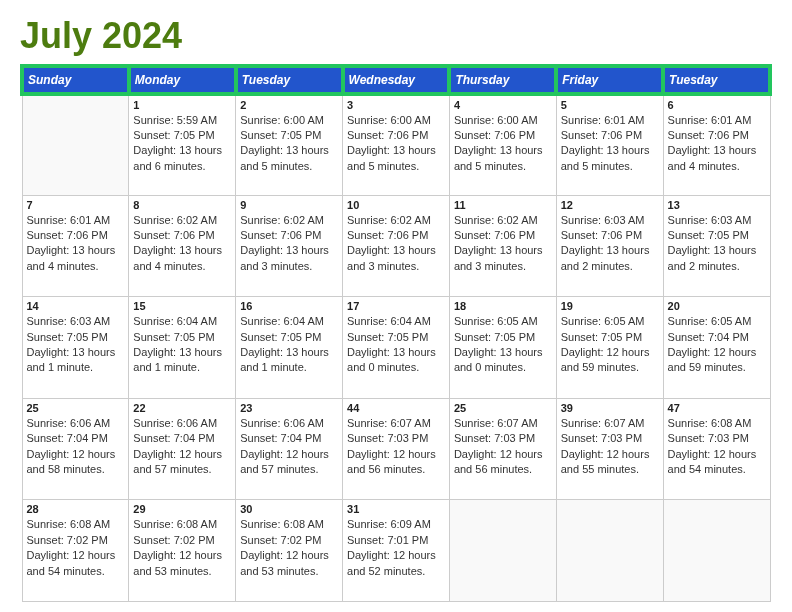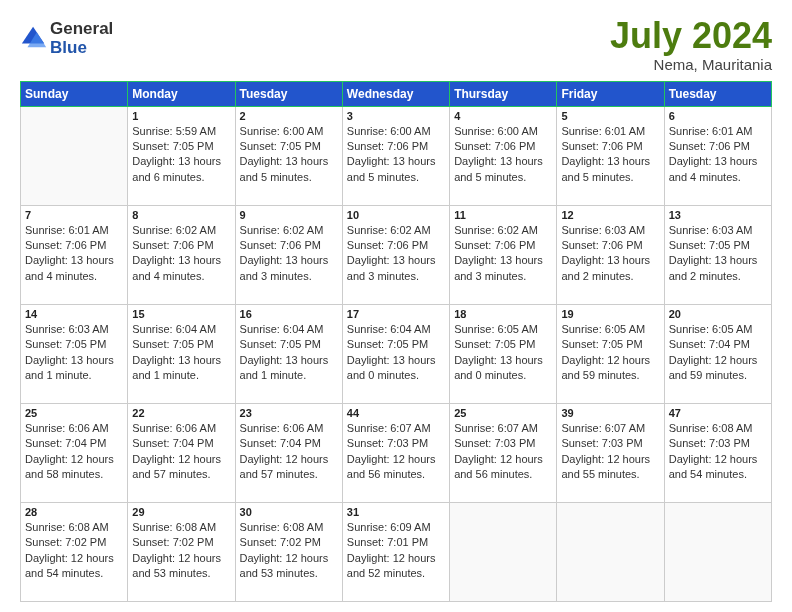--- a/index.html
+++ b/index.html
@@ -68,21 +68,22 @@
       border-collapse: collapse;
       flex: 1;
       font-size: 9.5px;
     }
     .calendar thead tr th {
       background-color: #2255cc;
       color: #fff;
       padding: 5px 4px;
       text-align: left;
       font-size: 12px;
-      border: 1px solid #22c55e;
+      border: 4px solid #22c55e;
+      font-style: italic;
     }
     .calendar tbody tr td {
       border: 1px solid #ccc;
       vertical-align: top;
       padding: 3px 4px;
       width: calc(100% / 7);
       height: 88px;
     }
     .day-number {
       font-size: 11px;
@@ -98,33 +99,22 @@
     }
     .empty-cell {
       background: #f9f9f9;
     }
   </style>
 </head>
 <body>
 
 <div class="page">
   <div class="header">
-    <div class="logo">
-      <svg class="logo-icon" viewBox="0 0 30 30" xmlns="http://www.w3.org/2000/svg">
-        <polygon points="14,4 26,22 2,22" fill="#2255cc"></polygon>
-        <polygon points="18,10 28,26 8,26" fill="#4488ee" opacity="0.7"></polygon>
-      </svg>
-      <div class="logo-text">
-        <span class="logo-general">General</span>
-        <span class="logo-blue">Blue</span>
-      </div>
-    </div>
     <div class="title-block">
       <div class="month-year">July 2024</div>
-      <div class="location">Nema, Mauritania</div>
     </div>
   </div>
 
   <table class="calendar">
     <thead>
       <tr>
       <th>Sunday</th>
           <th>Monday</th>
           <th>Tuesday</th>
           <th>Wednesday</th>

